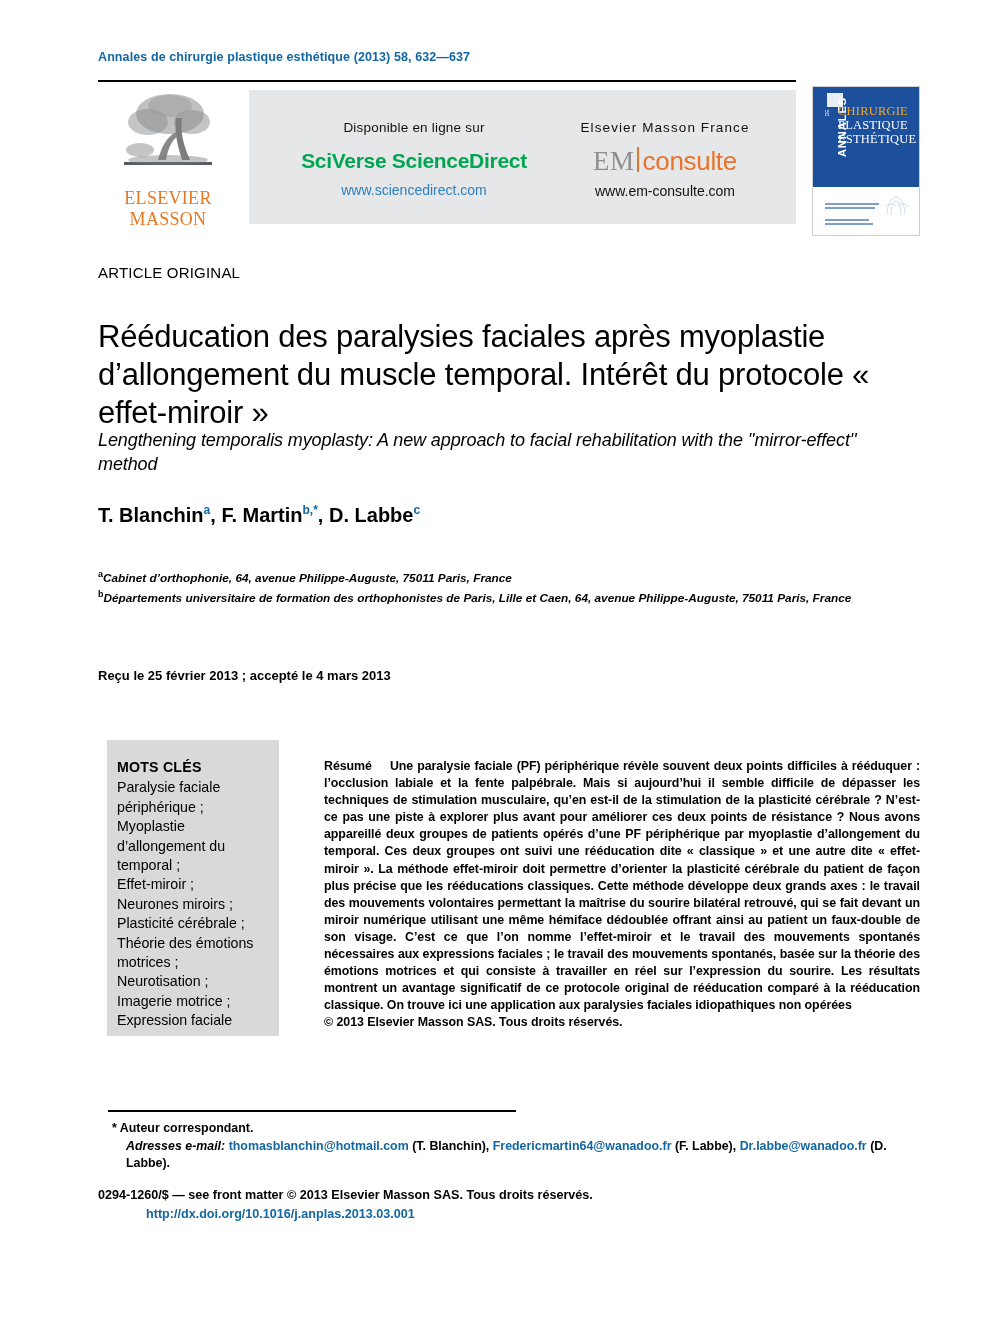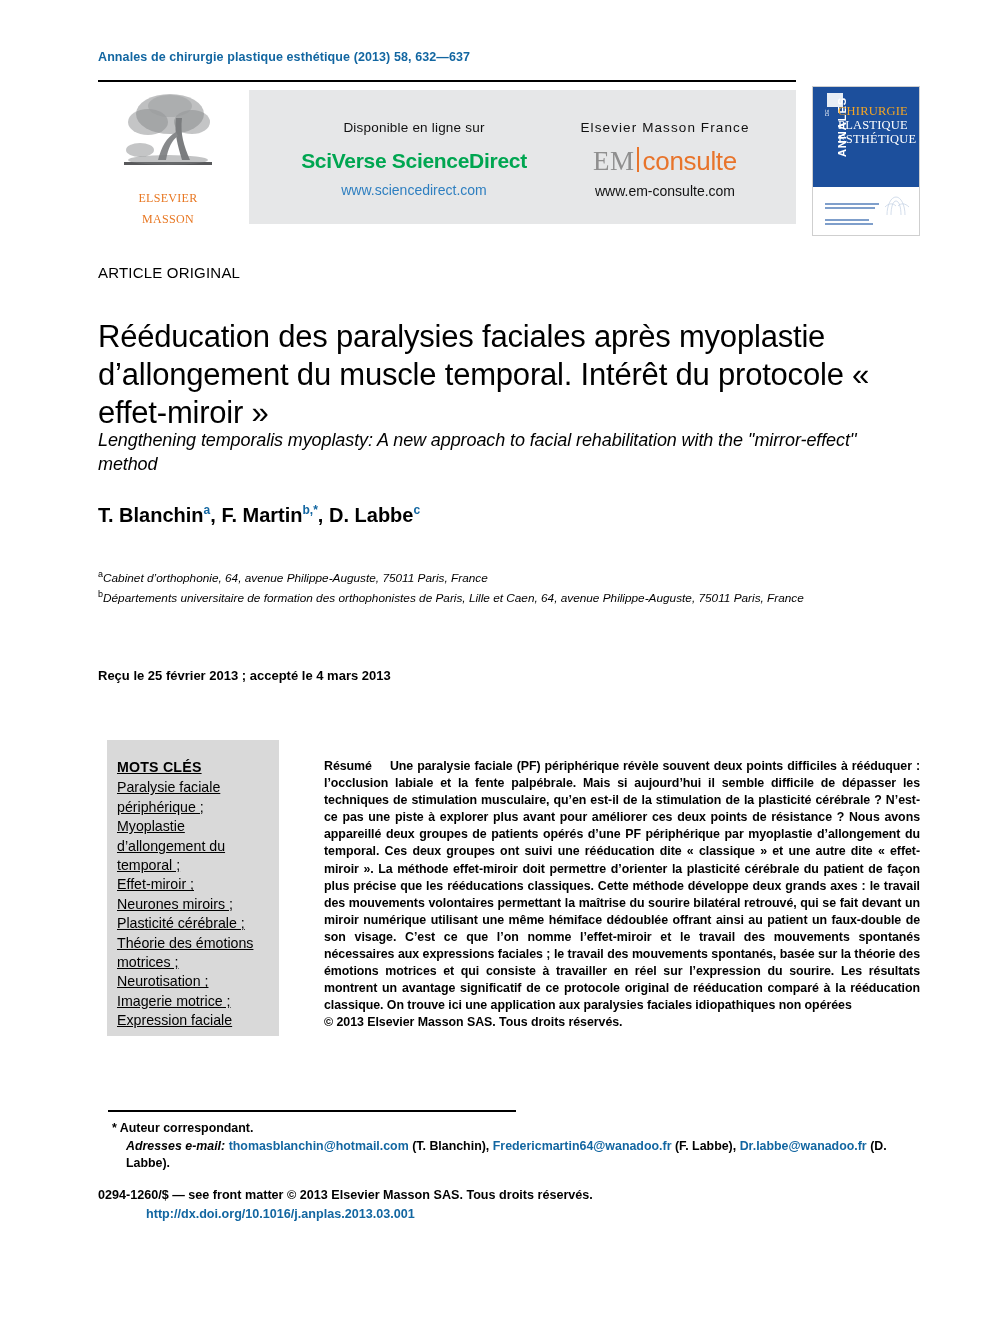--- a/index.html
+++ b/index.html
@@ -67,21 +67,21 @@
     overflow: hidden;
   }
   .elsevier-wordmark {
     position: absolute;
     left: 0;
     top: 100px;
     width: 112px;
     text-align: center;
     font-family: "Liberation Serif", serif;
     color: #E87722;
-    font-size: 12px;
+    font-size: 18px;
     line-height: 21px;
     letter-spacing: 0.3px;
   }
 
   .gray-box {
     position: absolute;
     left: 151px;
     top: 4px;
     width: 547px;
     height: 134px;
@@ -296,21 +296,21 @@
   }
 
   .affils {
     position: absolute;
     left: 86px;
     top: 566px;
     width: 840px;
     font-size: 11.8px;
     line-height: 16.5px;
     font-style: italic;
-    font-weight: normal;
+    font-weight: bold;
   }
   .affils sup {
     font-size: 9px;
     vertical-align: super;
     font-style: normal;
   }
   .received {
     position: absolute;
     left: 86px;
     top: 668px;
@@ -328,21 +328,20 @@
     background: #d9d9d9;
   }
   .kw-inner {
     position: absolute;
     left: 105px;
     top: 758px;
     width: 152px;
     font-size: 14.2px;
     line-height: 19.4px;
     color: #000;
-    text-decoration: underline;
   }
   .kw-title {
     font-weight: bold;
     letter-spacing: 0.2px;
     margin-bottom: 1px;
   }
 
   .abstract {
     position: absolute;
     left: 312px;

